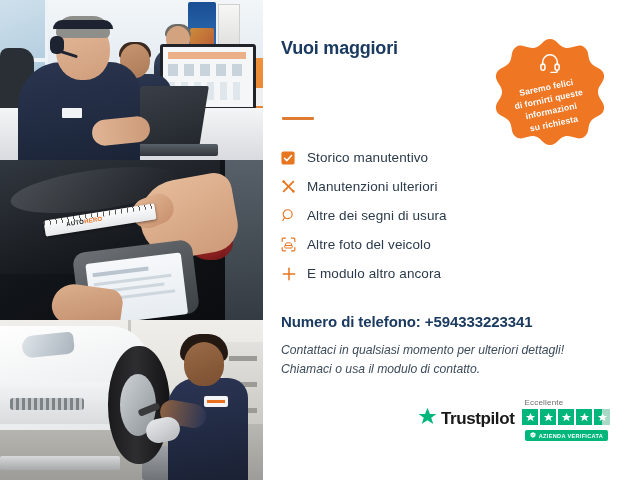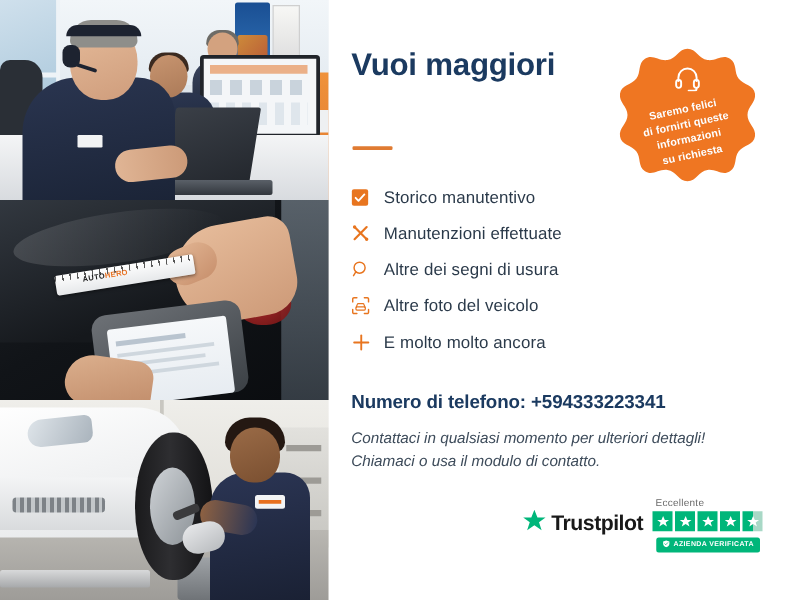--- a/index.html
+++ b/index.html
@@ -156,21 +156,21 @@
   .p3-lift { position:absolute; left:0; top:136px; width:120px; height:14px;
       background:linear-gradient(180deg,#d8d9da,#a7a9ab); border-radius:2px; }
   .p3-shelf { position:absolute; right:0; top:22px; width:40px; height:96px;
       background:linear-gradient(180deg,#e2e1dd,#c6c5c0); }
   .p3-shelf b { position:absolute; left:6px; width:28px; height:5px; background:#9d9b96; display:block;}
 
   
   .content { position:relative; flex:1; height:480px; background:#fff; padding:0; }
 
   .heading { position:absolute; left:18px; top:38px; width:230px;
-      font-size:25px; line-height:1.18; font-weight:bold; color:#1b3a60;
+      font-size:18px; line-height:1.18; font-weight:bold; color:#1b3a60;
       letter-spacing:-.2px; }
   .rule { position:absolute; left:19px; top:117px; width:32px; height:3px;
       background:#e07b32; border-radius:1px; }
 
   .features { position:absolute; left:18px; top:143px; width:250px; }
   .feat { display:flex; align-items:center; height:29px; }
   .feat-ico { width:26px; flex:0 0 26px; display:flex; align-items:center; justify-content:flex-start; }
   .feat-txt { font-size:13.5px; color:#2b3a4a; letter-spacing:.1px; }
 
   .svgico { display:block; }
@@ -346,21 +346,21 @@
 
       <div class="feat">
         <span class="feat-ico">
           <svg class="svgico" width="15" height="15" viewBox="0 0 18 18" fill="none" stroke="#e8751f" stroke-width="2.1" stroke-linecap="round">
             <path d="M3.2 3.2 L14.8 14.8"></path>
             <path d="M14.8 3.2 L3.2 14.8"></path>
             <circle cx="3.2" cy="3.2" r="0.6" fill="#e8751f"></circle>
             <circle cx="14.8" cy="14.8" r="0.6" fill="#e8751f"></circle>
           </svg>
         </span>
-        <span class="feat-txt">Manutenzioni effettuate</span>
+        <span class="feat-txt">Manutenzioni ulteriori</span>
       </div>
 
       <div class="feat">
         <span class="feat-ico">
           <svg class="svgico" width="15" height="15" viewBox="0 0 18 18" fill="none" stroke="#e8751f" stroke-width="1.4" stroke-linecap="round">
             <circle cx="8" cy="7.4" r="5.3"></circle>
             <path d="M4.4 11.3 L2.2 15"></path>
           </svg>
         </span>
         <span class="feat-txt">Altre dei segni di usura</span>
@@ -380,21 +380,21 @@
         <span class="feat-txt">Altre foto del veicolo</span>
       </div>
 
       <div class="feat">
         <span class="feat-ico">
           <svg class="svgico" width="16" height="16" viewBox="0 0 18 18" fill="none" stroke="#e8751f" stroke-width="1.7" stroke-linecap="round">
             <path d="M9 2.6 V15.4"></path>
             <path d="M2.6 9 H15.4"></path>
           </svg>
         </span>
-        <span class="feat-txt">E molto molto ancora</span>
+        <span class="feat-txt">E modulo altro ancora</span>
       </div>
     </div>
 
     <div class="phone">Numero di telefono: +594333223341</div>
     <div class="body-txt">
       <div>Contattaci in qualsiasi momento per ulteriori dettagli!</div>
       <div>Chiamaci o usa il modulo di contatto.</div>
     </div>
 
     <div class="tp">

